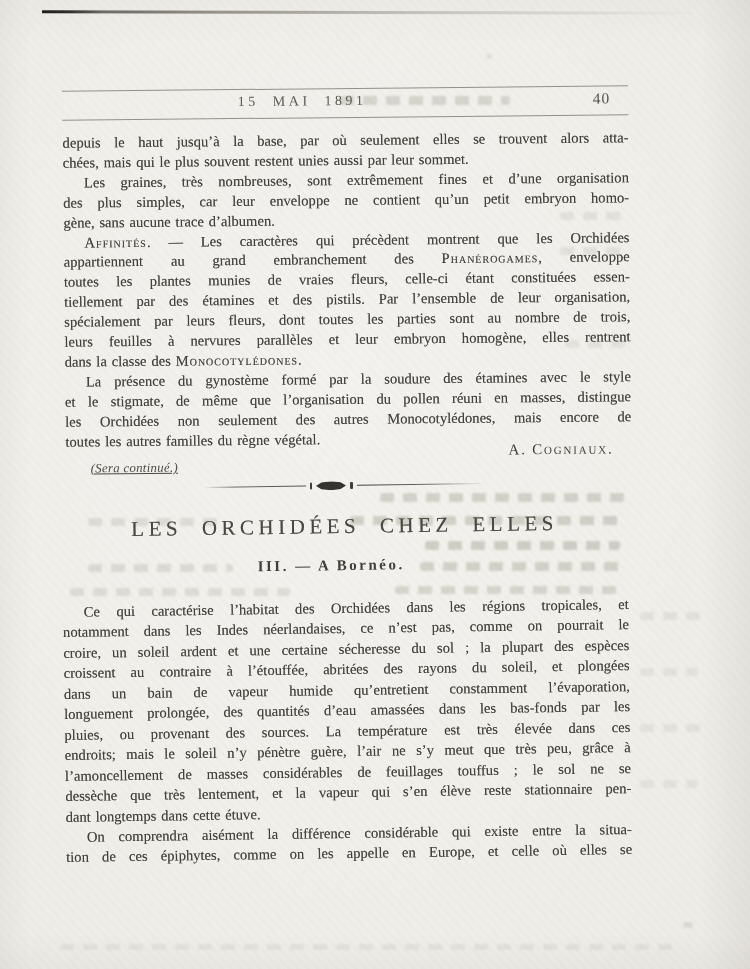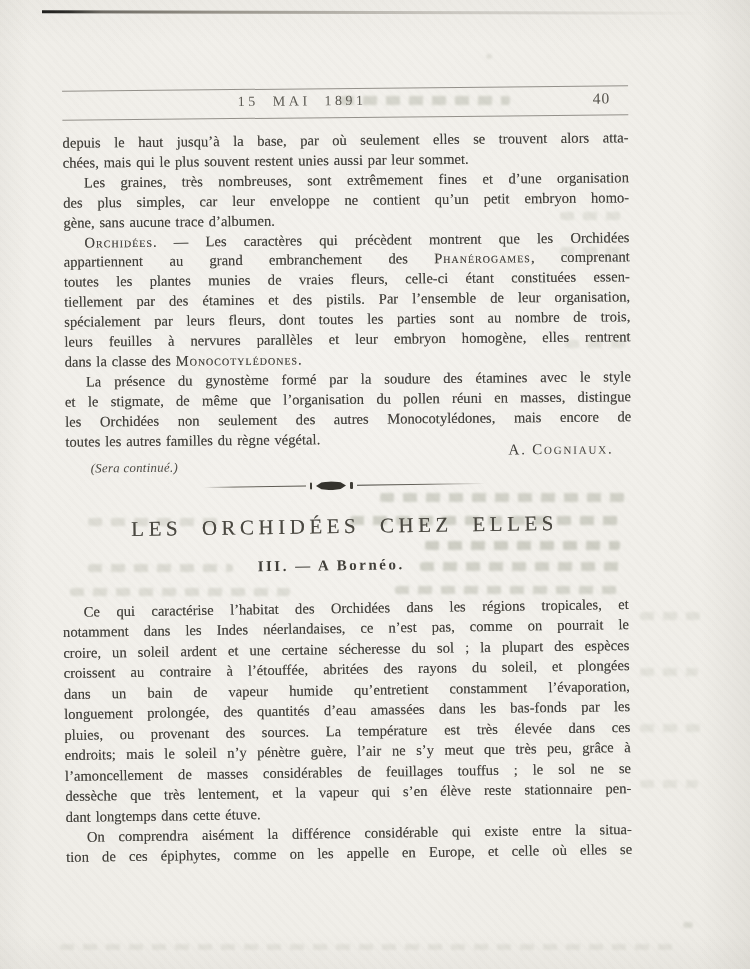--- a/index.html
+++ b/index.html
@@ -55,21 +55,21 @@
   .line.nj{text-align-last:left;}
   .line.ind{text-indent:21px;}
   .sc{font-variant:small-caps;letter-spacing:1px;}
   .signature{
     position:absolute;top:443px;left:64px;width:566px;box-sizing:border-box;
     text-align:right;padding-right:18px;font-size:15px;
     font-variant:small-caps;letter-spacing:1.8px;color:#413f3a;
   }
   .continuation{
     position:absolute;top:459px;left:89px;
-    font-style:italic;font-size:12.8px;letter-spacing:.3px;color:#4c4a44;
+    font-style:italic;font-size:12.8px;letter-spacing:.3px;color:#4c4a44;text-decoration:underline;
   }
   
   .divider{position:absolute;top:481px;left:64px;width:566px;display:flex;align-items:center;justify-content:center;gap:4px;}
   .dline{height:1px;}
   .dline.l{width:102px;background:linear-gradient(90deg,rgba(110,107,99,0),#6e6b63 30%,#55524a);}
   .dline.r{width:128px;background:linear-gradient(90deg,#3f3d36,#6e6b63 55%,rgba(110,107,99,0));}
   .dtick{width:2.5px;height:7px;background:#403e37;border-radius:1px;}
   .ddiamond{
     width:30px;height:9px;background:#35332d;
     clip-path:polygon(0 50%,18% 12%,50% 0,82% 12%,100% 50%,82% 88%,50% 100%,18% 88%);
@@ -122,22 +122,22 @@
       <div class="date">15 MAI 1891</div>
       <div class="pagenum">40</div>
     </div>
 
     <div id="art1-lines" class="body-text">
         <div class="line j"><span>depuis le haut jusqu’à la base, par où seulement elles se trouvent alors atta-</span></div>
         <div class="line nj"><span>chées, mais qui le plus souvent restent unies aussi par leur sommet.</span></div>
         <div class="line j ind"><span>Les graines, très nombreuses, sont extrêmement fines et d’une organisation</span></div>
         <div class="line j"><span>des plus simples, car leur enveloppe ne contient qu’un petit embryon homo-</span></div>
         <div class="line nj"><span>gène, sans aucune trace d’albumen.</span></div>
-        <div class="line j ind"><span class="sc">Orchidées</span><span>. — Les caractères qui précèdent montrent que les Orchidées</span></div>
-        <div class="line j"><span>appartiennent au grand embranchement des </span><span class="sc">Phanérogames</span><span>, comprenant</span></div>
+        <div class="line j ind"><span class="sc">Affinités</span><span>. — Les caractères qui précèdent montrent que les Orchidées</span></div>
+        <div class="line j"><span>appartiennent au grand embranchement des </span><span class="sc">Phanérogames</span><span>, enveloppe</span></div>
         <div class="line j"><span>toutes les plantes munies de vraies fleurs, celle-ci étant constituées essen-</span></div>
         <div class="line j"><span>tiellement par des étamines et des pistils. Par l’ensemble de leur organisation,</span></div>
         <div class="line j"><span>spécialement par leurs fleurs, dont toutes les parties sont au nombre de trois,</span></div>
         <div class="line j"><span>leurs feuilles à nervures parallèles et leur embryon homogène, elles rentrent</span></div>
         <div class="line nj"><span>dans la classe des </span><span class="sc">Monocotylédones</span><span>.</span></div>
         <div class="line j ind"><span>La présence du gynostème formé par la soudure des étamines avec le style</span></div>
         <div class="line j"><span>et le stigmate, de même que l’organisation du pollen réuni en masses, distingue</span></div>
         <div class="line j"><span>les Orchidées non seulement des autres Monocotylédones, mais encore de</span></div>
         <div class="line nj"><span>toutes les autres familles du règne végétal.</span></div>
       </div>

